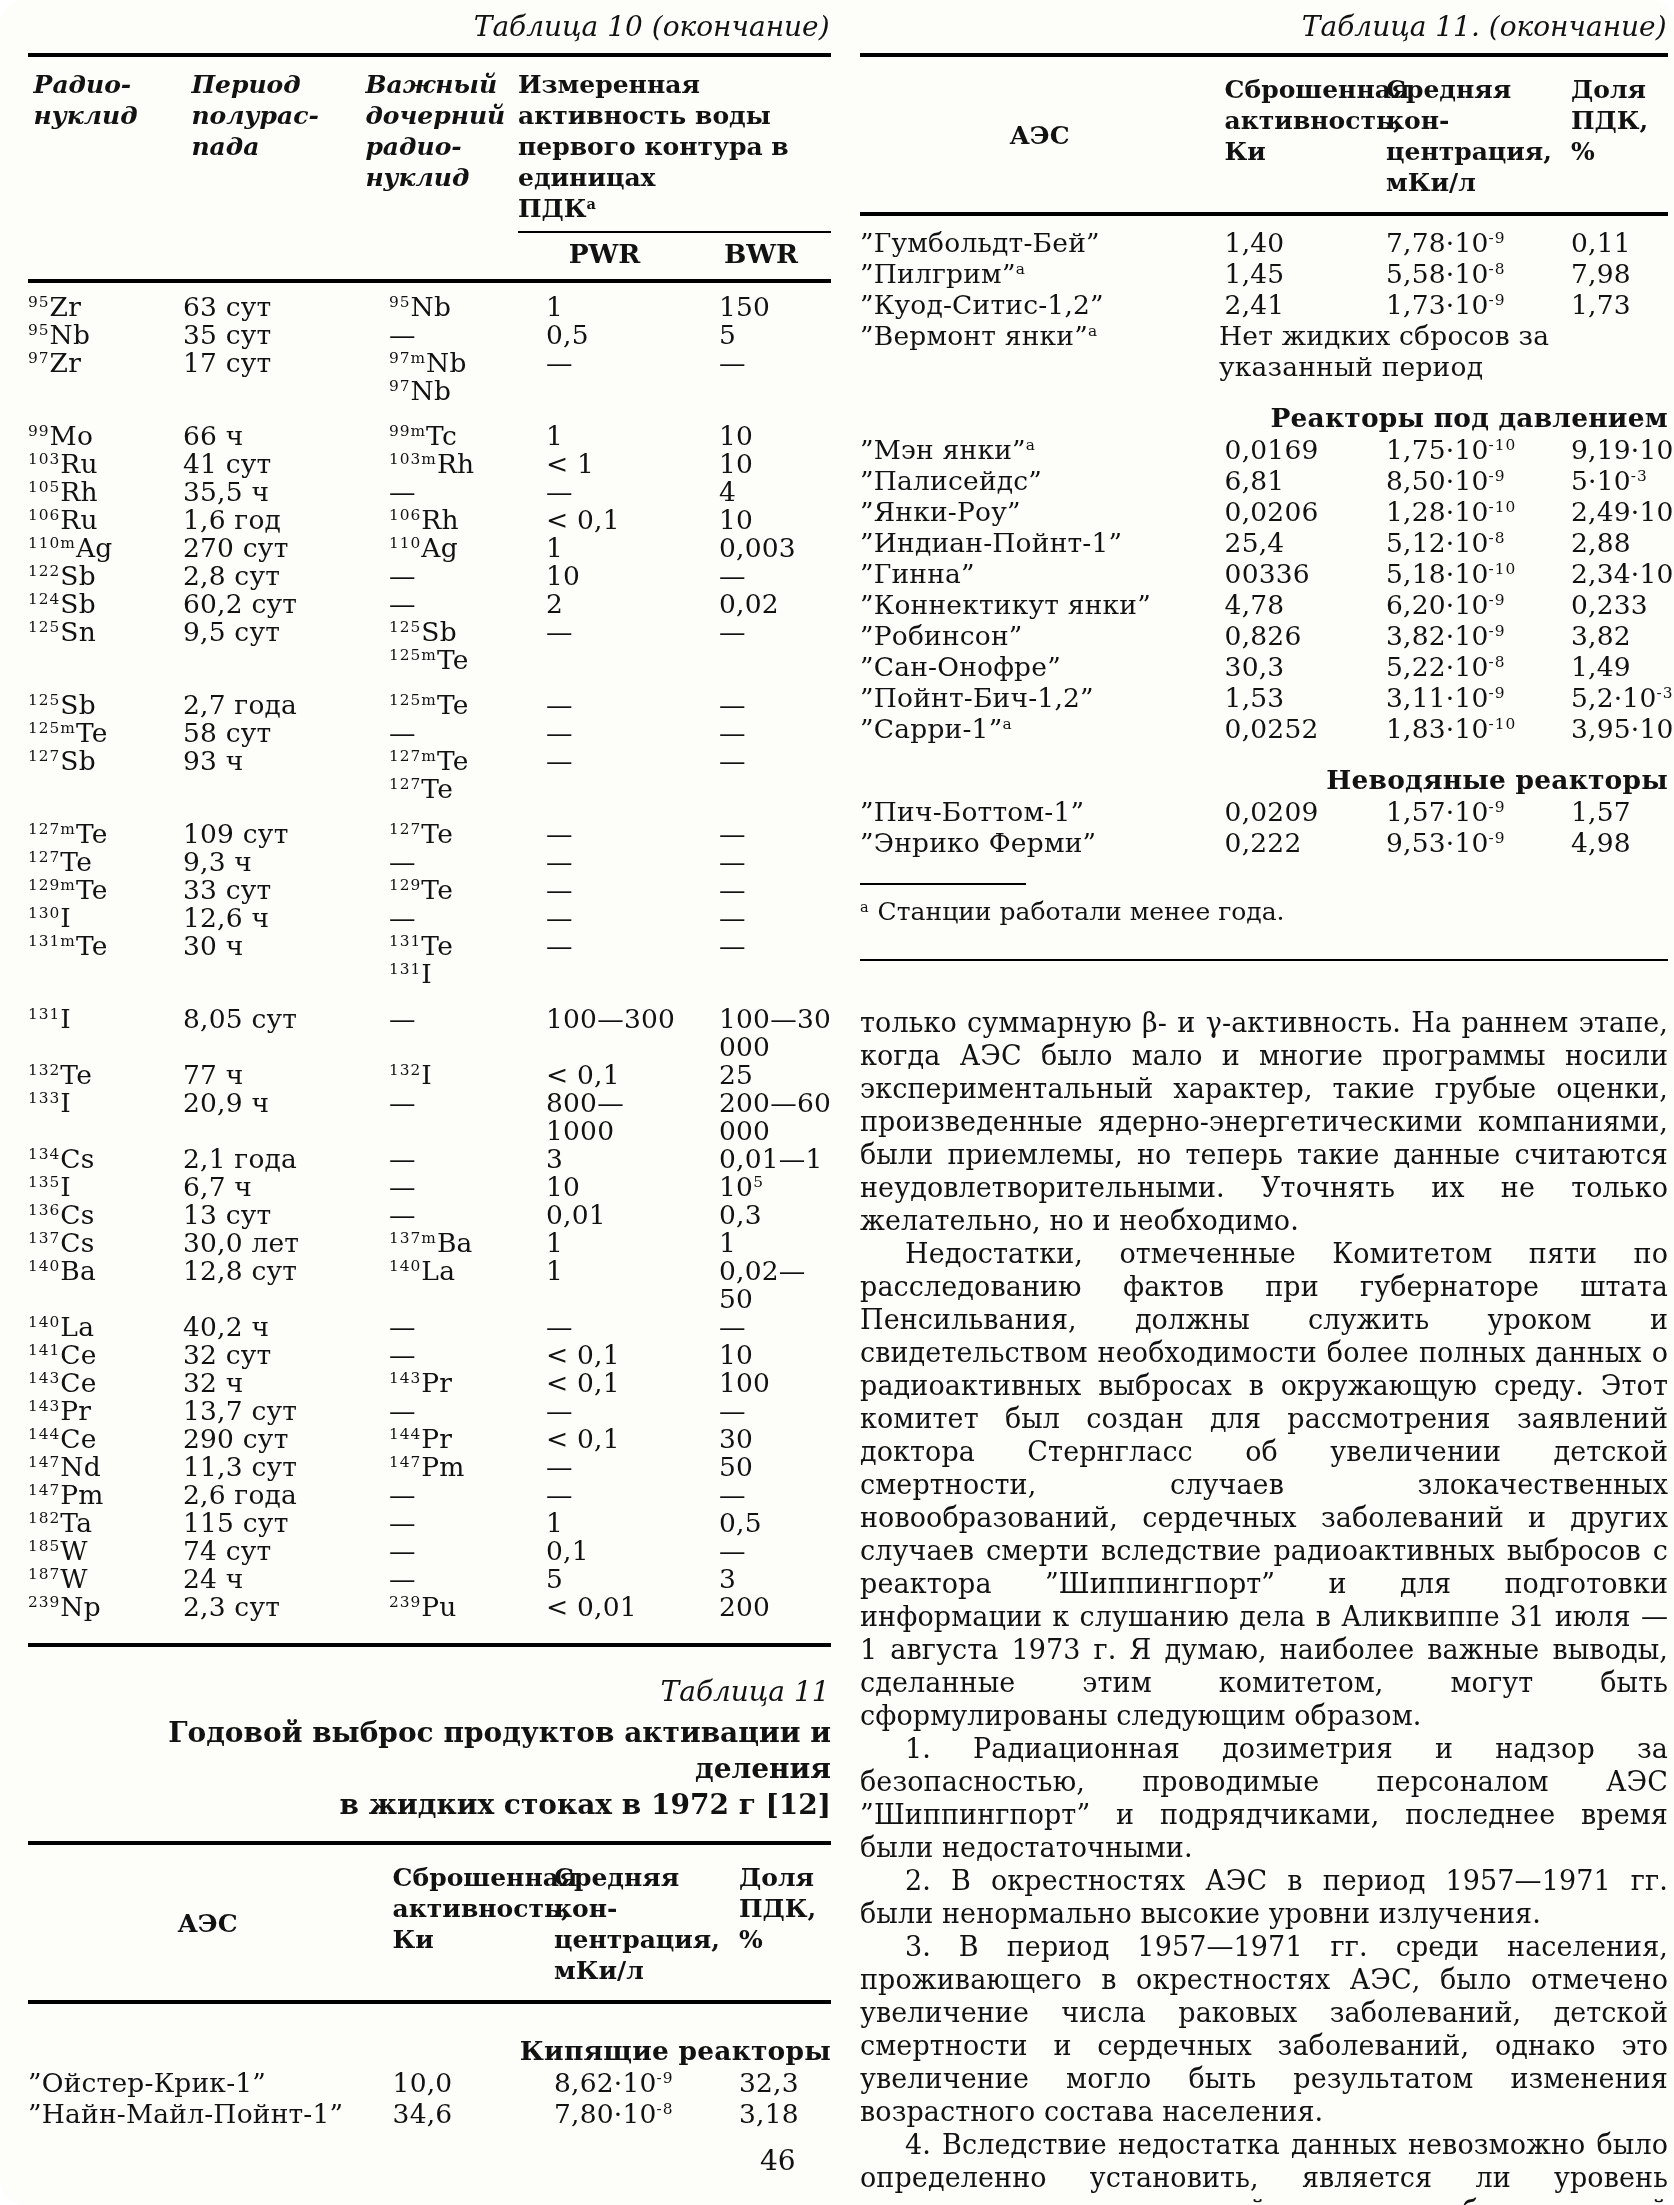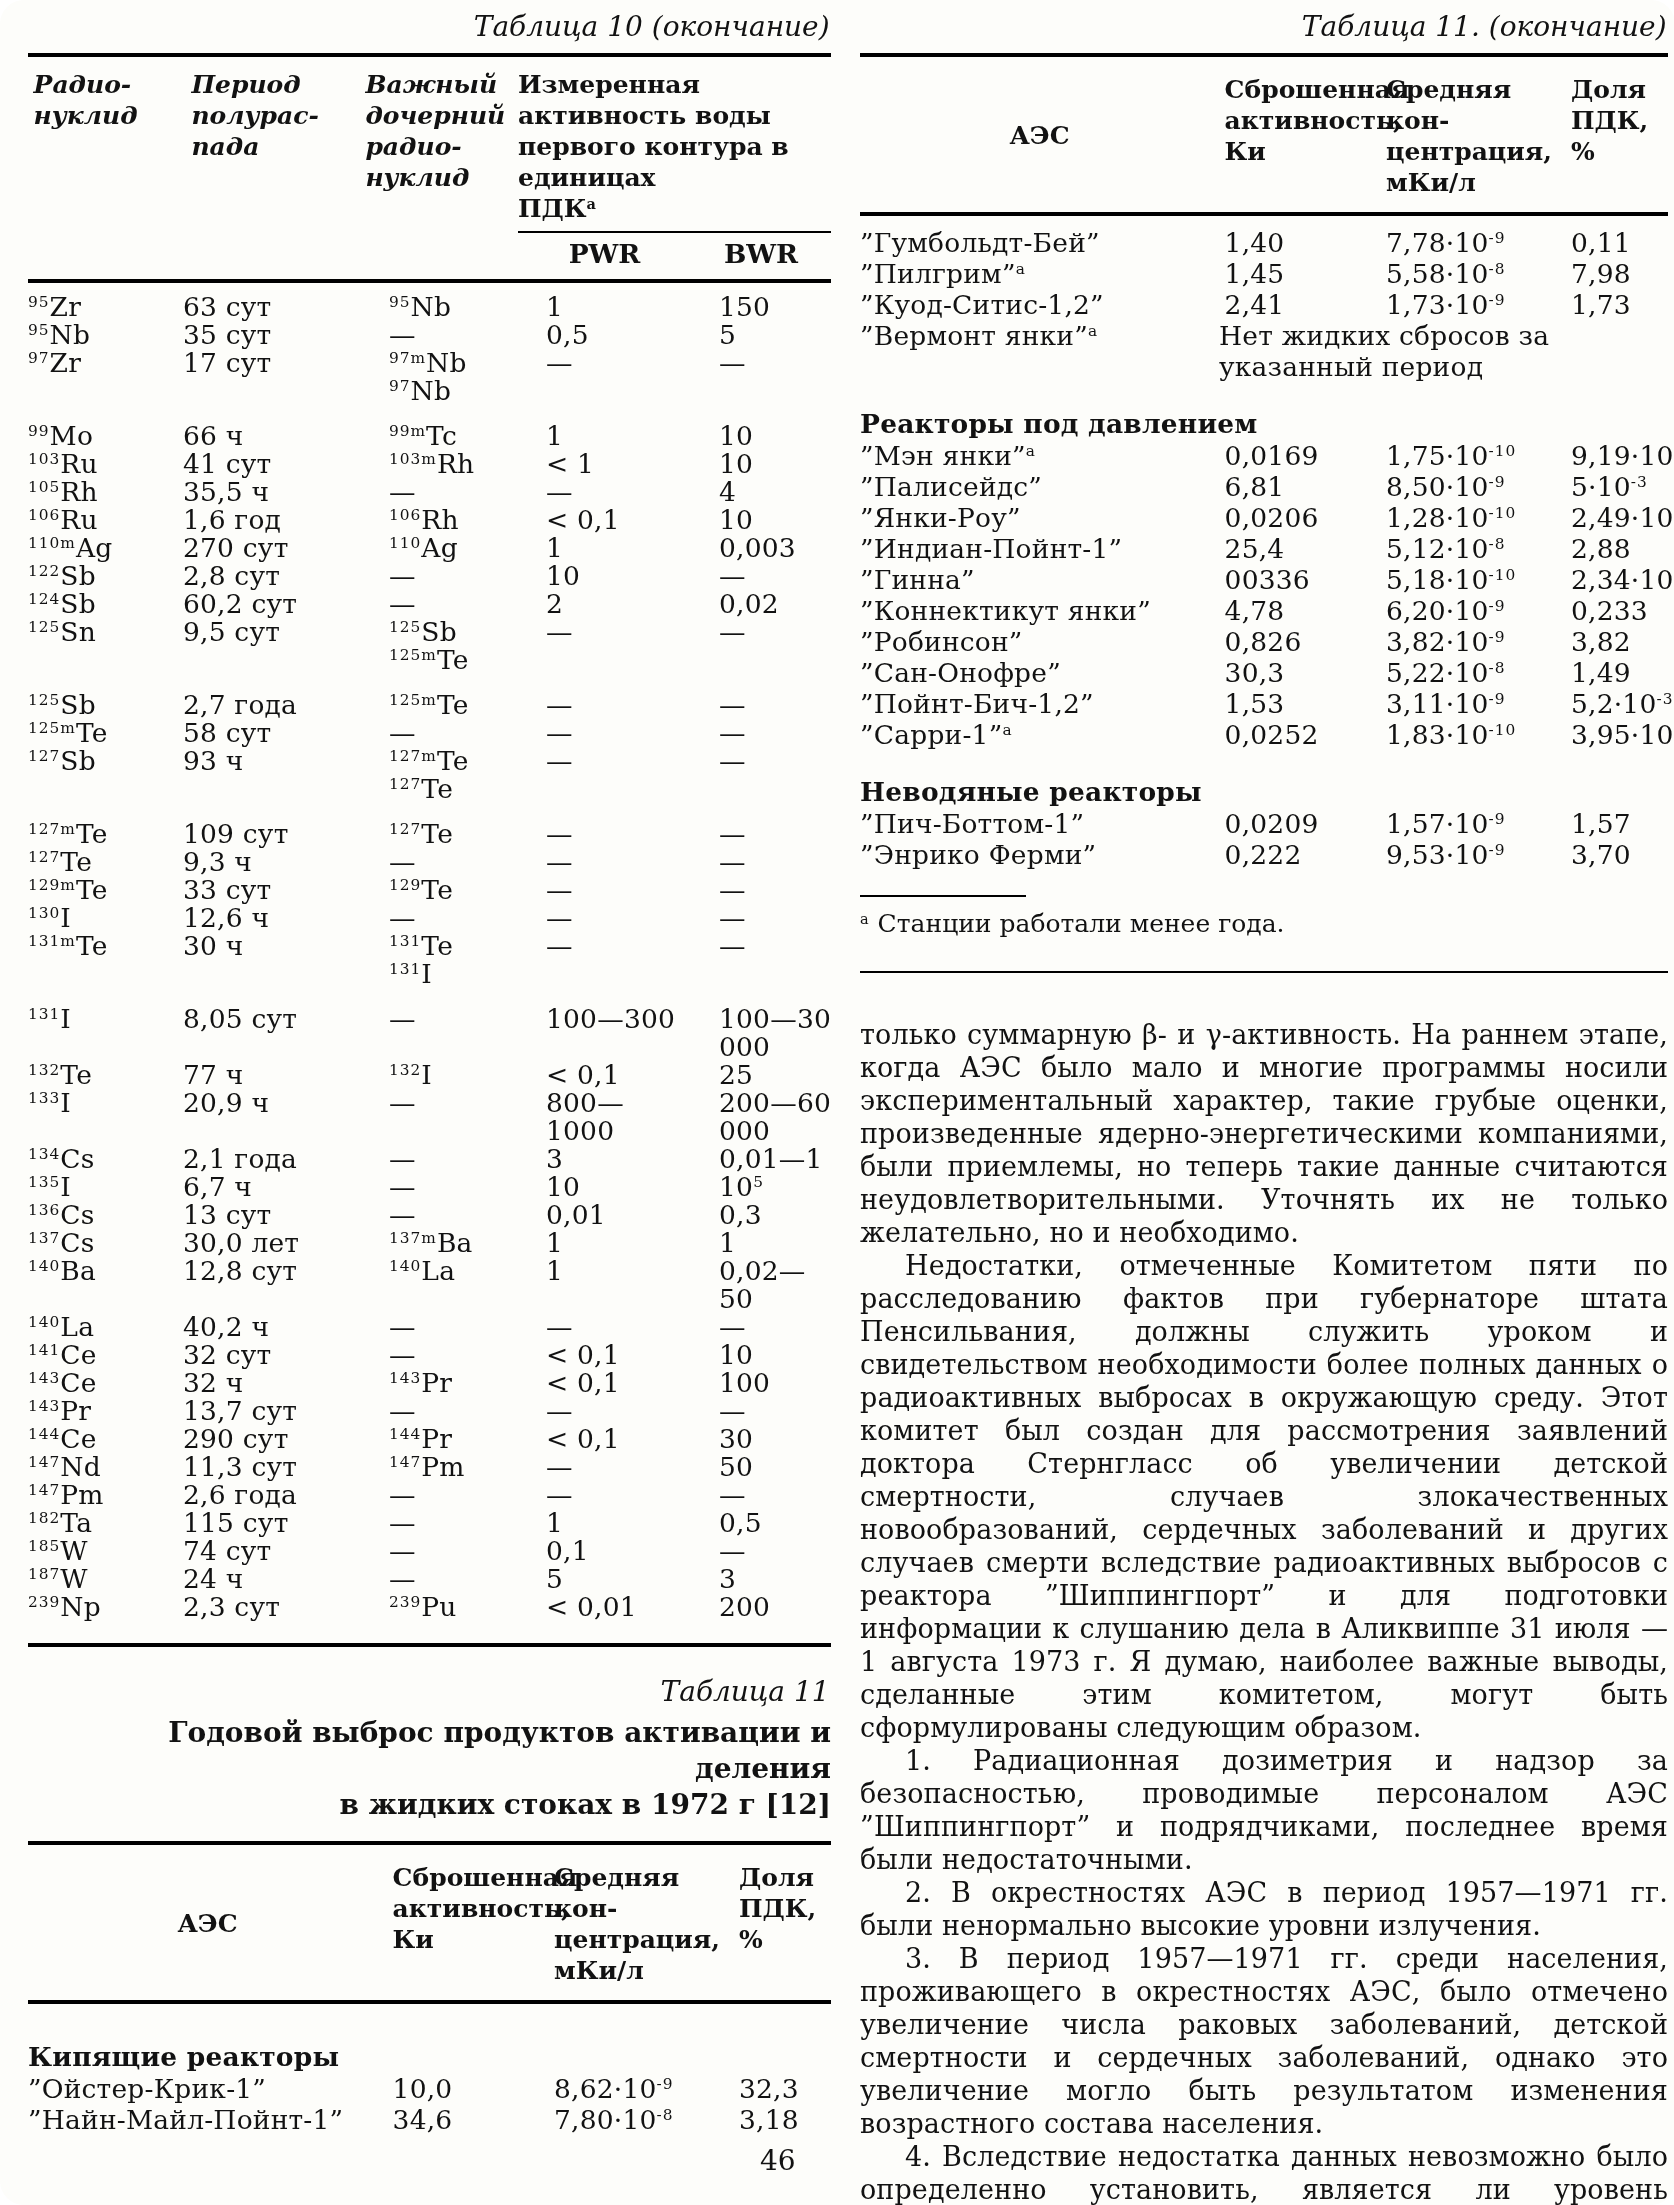--- a/index.html
+++ b/index.html
@@ -46,21 +46,21 @@
   .t11-header { display:grid; grid-template-columns:359px 167px 174px 1fr; padding:17px 0 14px 0; }
   .t11-header .h { font-weight:700; font-size:25px; line-height:31px; white-space:pre-line; }
   .t11-header .h.plant { align-self:center; text-align:center; }
   .t11-header .h.act { padding-left:5.6px; }
   .t11-header .h.share { padding-left:11px; }
   .t11-body { padding:11px 0 4.2px 0; }
   .row.t11 { display:grid; grid-template-columns:359px 167px 174px 1fr; min-height:31px; }
   .row.t11 .c { font-size:26.5px; line-height:31px; letter-spacing:0.2px; }
   .row.t11 .c2 { padding-left:5.6px; }
   .row.t11 .c4 { padding-left:11px; }
-  .row.t11.section { margin-top:26px; }
+  .row.t11.section { margin-top:20px;text-align:right; }
   .row.t11.section .sec { font-weight:700; font-size:26.5px; line-height:32px; grid-column:1 / 5; }
   .row.t11 .span-cell { grid-column:2 / 5; font-size:26.5px; line-height:31px; }
 
   
   .right-foot { margin-top:21px; }
   .closing-rule { margin-top:32px; border-top:2.8px solid #000; }
   .bodytext { margin-top:45px; }
   .bodytext p { margin:0; font-size:27px; line-height:33px; text-align:justify; letter-spacing:0.1px; }
   .bodytext p.indent { text-indent:45px; }
 
@@ -523,21 +523,21 @@
         <div class="row t11">
           <div class="c c1">”Пич-Боттом-1”</div>
           <div class="c c2">0,0209</div>
           <div class="c c3">1,57·10<sup>-9</sup></div>
           <div class="c c4">1,57</div>
         </div>
         <div class="row t11">
           <div class="c c1">”Энрико Ферми”</div>
           <div class="c c2">0,222</div>
           <div class="c c3">9,53·10<sup>-9</sup></div>
-          <div class="c c4">3,70</div>
+          <div class="c c4">4,98</div>
         </div>
       </div>
 
     <div class="right-foot">
       <div class="rule short"></div>
       <div class="footnote"><sup>а</sup> Станции работали менее года.</div>
     </div>
 
     <div class="closing-rule"></div>
 

